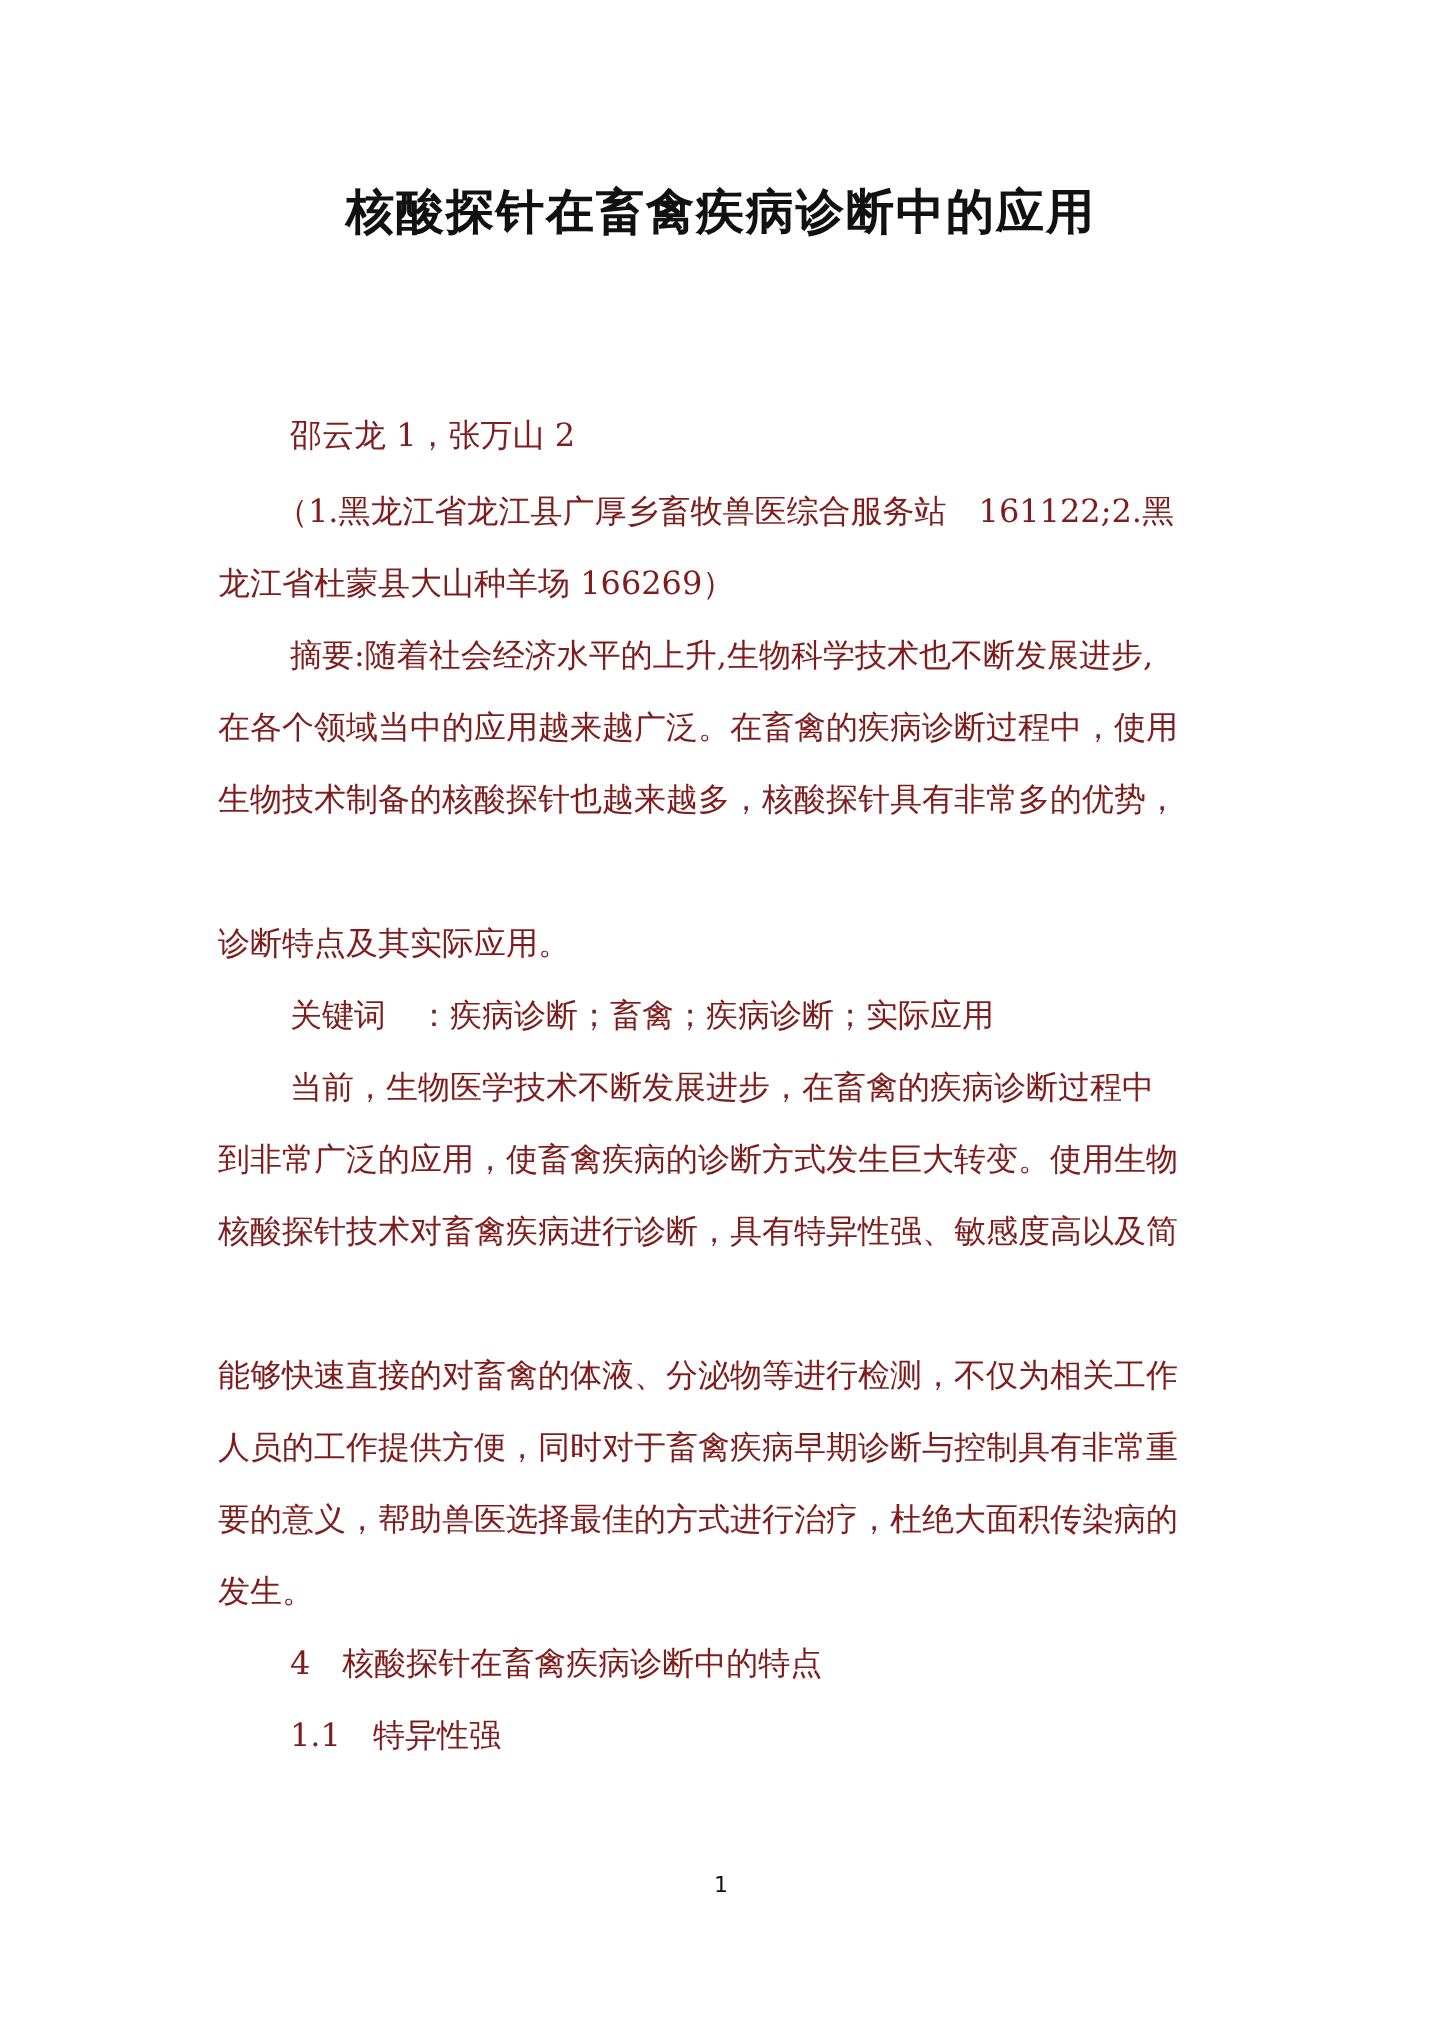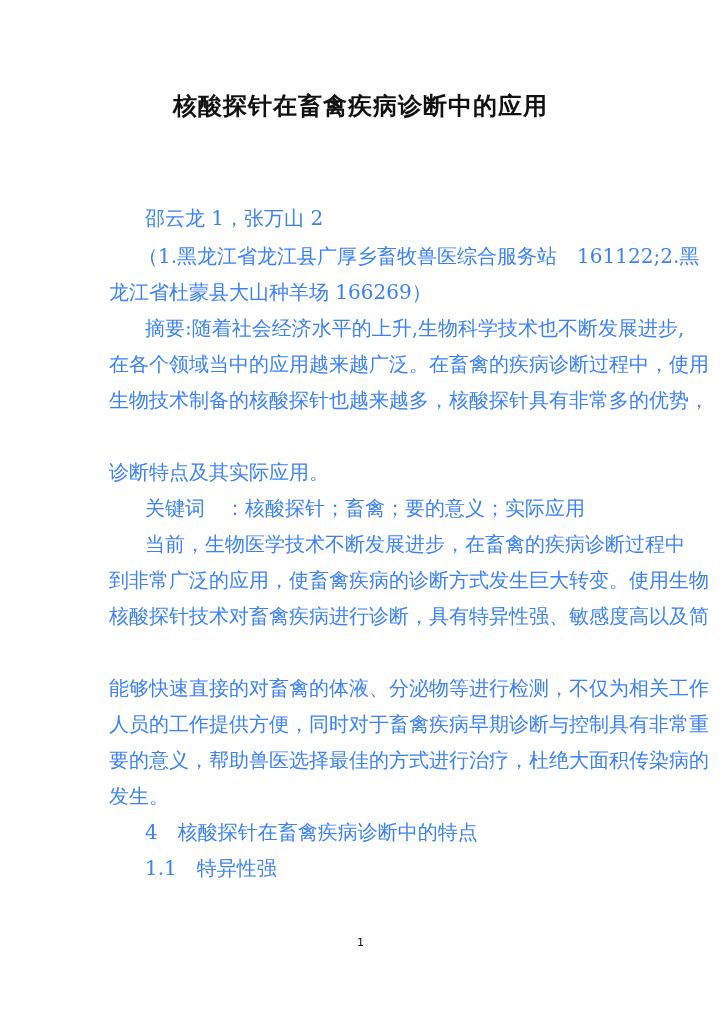--- a/index.html
+++ b/index.html
@@ -2,22 +2,22 @@
 <html><head>
   <meta charset="utf-8">
   <style>
     html, body { margin: 0; padding: 0; background: #ffffff; }
     body { width: 721px; height: 1020px; position: relative; overflow: hidden;
            font-family: "DejaVu Serif", "Liberation Serif", serif; color: #111; }
     .page { position: absolute; left: 0; top: 0; width: 721px; height: 1020px; background: #fff; border-radius: 17px; }
     .title { position: absolute; left: 0; width: 721px; top: 88px; text-align: center;
              font-size: 24px; line-height: 36px; font-weight: bold; letter-spacing: 1px;
              font-family: "DejaVu Sans", "Liberation Sans", sans-serif; color: #111; }
-    .line { position: absolute; left: 109px; width: 520px; font-size: 20px; line-height: 20px;
-            white-space: nowrap; color: #3b82f6; }
+    .line { position: absolute; left: 109px; width: 520px; font-size: 16px; line-height: 20px;
+            white-space: nowrap; color: #7f1d1d; }
     .indent { left: 145px; }
     .aff-first { left: 138px; }
     .pnum { position: absolute; left: 0; width: 721px; top: 936px; text-align: center;
             font-size: 11px; line-height: 14px; color: #111;
             font-family: "DejaVu Sans", "Liberation Sans", sans-serif; }
   </style>
 </head>
 <body>
 
 <div class="page">
@@ -26,21 +26,21 @@
   <div class="line indent" style="top:208px">邵云龙 1，张万山 2</div>
 
   <div class="line aff-first" style="top:246px">（1.黑龙江省龙江县广厚乡畜牧兽医综合服务站　161122;2.黑</div>
   <div class="line" style="top:282px">龙江省杜蒙县大山种羊场 166269）</div>
 
   <div class="line indent" style="top:318px">摘要:随着社会经济水平的上升,生物科学技术也不断发展进步,</div>
   <div class="line" style="top:354px">在各个领域当中的应用越来越广泛。在畜禽的疾病诊断过程中，使用</div>
   <div class="line" style="top:390px">生物技术制备的核酸探针也越来越多，核酸探针具有非常多的优势，</div>
   <div class="line" style="top:462px">诊断特点及其实际应用。</div>
 
-  <div class="line indent" style="top:498px">关键词　：核酸探针；畜禽；要的意义；实际应用</div>
+  <div class="line indent" style="top:498px">关键词　：疾病诊断；畜禽；疾病诊断；实际应用</div>
 
   <div class="line indent" style="top:534px">当前，生物医学技术不断发展进步，在畜禽的疾病诊断过程中</div>
   <div class="line" style="top:570px">到非常广泛的应用，使畜禽疾病的诊断方式发生巨大转变。使用生物</div>
   <div class="line" style="top:606px">核酸探针技术对畜禽疾病进行诊断，具有特异性强、敏感度高以及简</div>
   <div class="line" style="top:678px">能够快速直接的对畜禽的体液、分泌物等进行检测，不仅为相关工作</div>
   <div class="line" style="top:714px">人员的工作提供方便，同时对于畜禽疾病早期诊断与控制具有非常重</div>
   <div class="line" style="top:750px">要的意义，帮助兽医选择最佳的方式进行治疗，杜绝大面积传染病的</div>
   <div class="line" style="top:786px">发生。</div>
 
   <div class="line indent" style="top:822px">4　核酸探针在畜禽疾病诊断中的特点</div>

